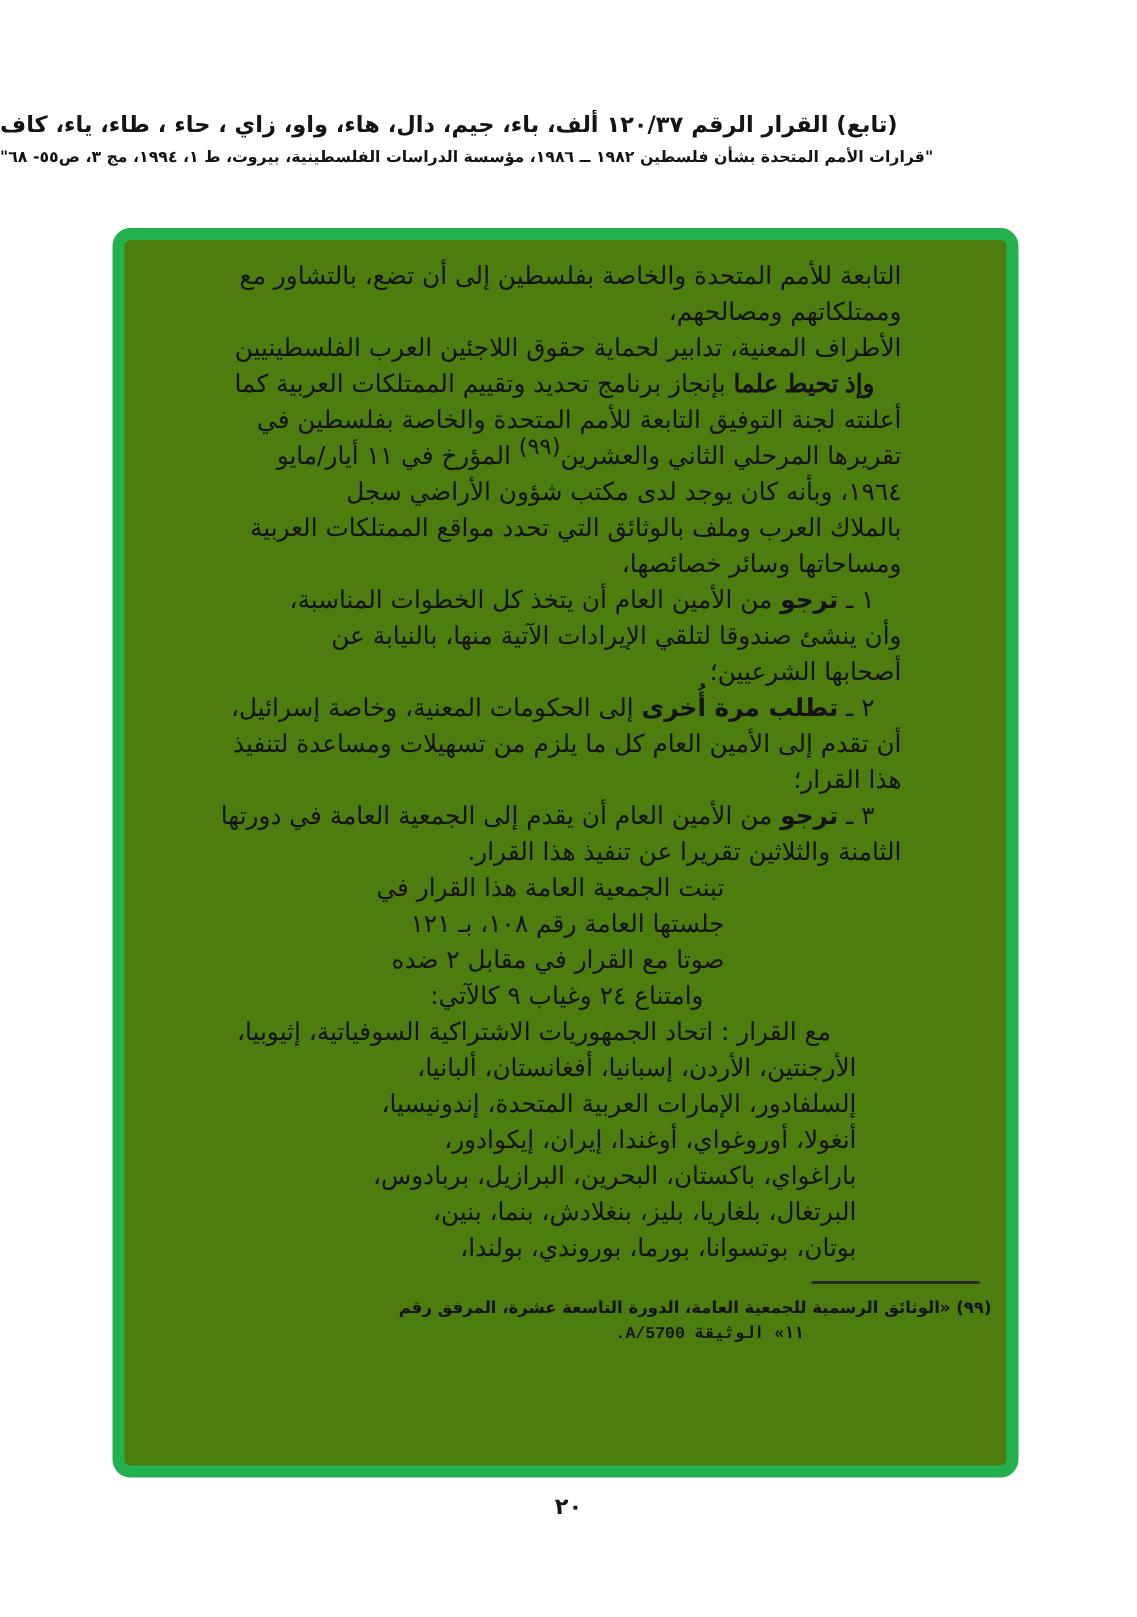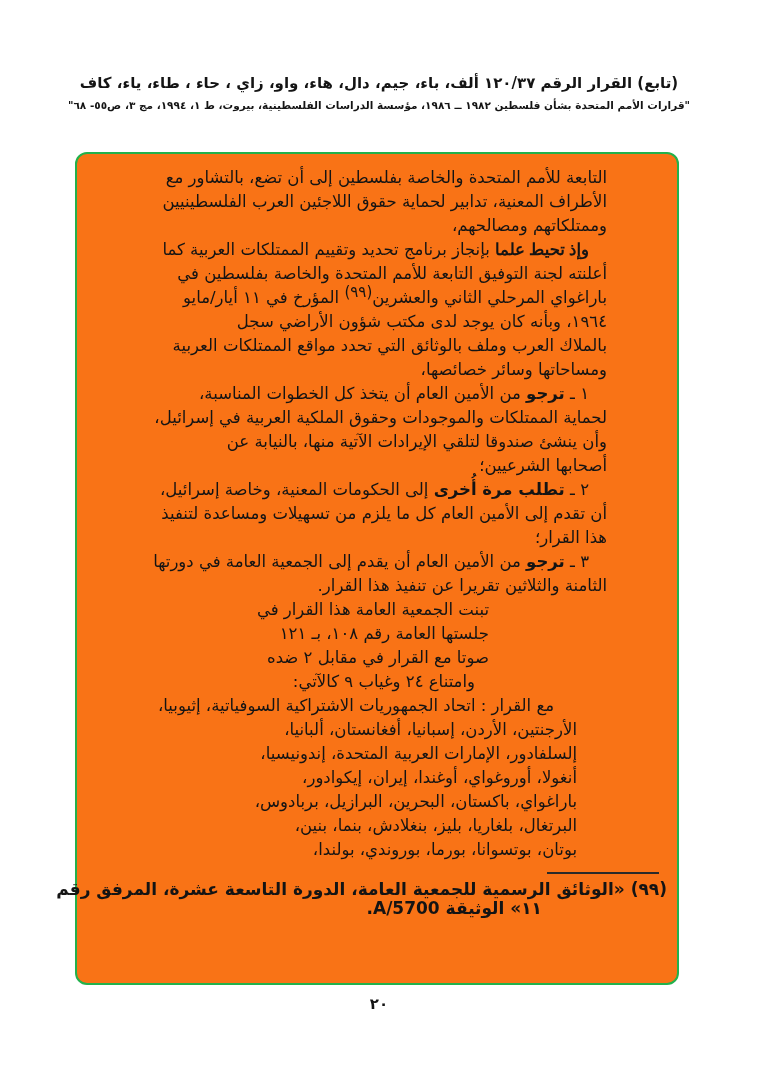--- a/index.html
+++ b/index.html
@@ -5,83 +5,82 @@
   html,body{margin:0;padding:0;background:#e8e8e8;}
   .page{
     position:relative;
     width:758px;height:1078px;
     background:#ffffff;
     overflow:hidden;
     font-family:"DejaVu Sans",sans-serif;
     color:#141414;
     margin:0 auto;
   }
-  .header{position:absolute;top:74px;left:0;width:758px;text-align:center;direction:rtl;}
+  .header{position:absolute;top:74px;left:0;width:758px;text-align:left;direction:rtl;}
   .header .h1{font-size:15px;font-weight:bold;letter-spacing:0;}
   .header .h2{font-size:10.5px;font-weight:bold;margin-top:7px;}
   .greenbox{
     position:absolute;left:75px;top:152px;width:604px;height:833px;
     box-sizing:border-box;
-    border:2px solid #a21caf;
+    border:8px solid #a21caf;
     border-radius:12px;
-    background:#f97316;
+    background:#4d7c0f;
   }
   .textcol{
     direction:rtl;
     text-align:right;
     padding:12px 70px 0 28px;
     font-size:16.5px;
     line-height:24px;
   }
   .line{height:24px;white-space:nowrap;}
   .line.indent{padding-right:18px;}
   .line sup{font-size:15px;line-height:0;}
   .adoption{margin-right:118px;}
   .adoption .line.last{padding-right:14px;}
   .vote .line{padding-right:30px;}
   .vote .line.first{padding-right:0;text-align:center;}
   .fnwrap{
     margin-top:10px;
     margin-right:-60px;
-    font-size:17px;
+    font-size:11px;
     font-weight:bold;
     line-height:19px;
   }
   .fndivider{width:112px;border-top:2px solid #2a2a2a;margin:0 8px 6px 0;}
   .fnline{white-space:nowrap;}
-  .fnline.l2{padding-right:125px;}
+  .fnline.l2{padding-right:125px;font-family:Liberation Mono, monospace;}
   .pagenum{
     position:absolute;top:995px;left:0;width:758px;
     text-align:center;font-size:15px;font-weight:bold;direction:rtl;
   }
 </style>
 </head>
 <body>
 
 <div class="page">
 
   <div class="header">
     <div class="h1">(تابع) القرار الرقم ١٢٠/٣٧ ألف، باء، جيم، دال، هاء، واو، زاي ، حاء ، طاء، ياء، كاف</div>
     <div class="h2">"قرارات الأمم المتحدة بشأن فلسطين ١٩٨٢ ــ ١٩٨٦، مؤسسة الدراسات الفلسطينية، بيروت، ط ١، ١٩٩٤، مج ٣، ص٥٥- ٦٨"</div>
   </div>
 
   <div class="greenbox" id="greenbox" style="border-color: rgb(34, 177, 76);">
     <div class="textcol">
       <div id="paragraphs">
           <div class="line"><span>التابعة للأمم المتحدة والخاصة بفلسطين إلى أن تضع، بالتشاور مع</span></div>
+          <div class="line"><span>وممتلكاتهم ومصالحهم،</span></div>
           <div class="line"><span>الأطراف المعنية، تدابير لحماية حقوق اللاجئين العرب الفلسطينيين</span></div>
-          <div class="line"><span>وممتلكاتهم ومصالحهم،</span></div>
           <div class="line indent"><span style="font-weight: bold; font-family: Liberation Serif, serif;">وإذ تحيط علما</span><span> بإنجاز برنامج تحديد وتقييم الممتلكات العربية كما</span></div>
           <div class="line"><span>أعلنته لجنة التوفيق التابعة للأمم المتحدة والخاصة بفلسطين في</span></div>
-          <div class="line"><span>باراغواي المرحلي الثاني والعشرين</span><sup>(٩٩)</sup><span> المؤرخ في ١١ أيار/مايو</span></div>
+          <div class="line"><span>تقريرها المرحلي الثاني والعشرين</span><sup>(٩٩)</sup><span> المؤرخ في ١١ أيار/مايو</span></div>
           <div class="line"><span>١٩٦٤، وبأنه كان يوجد لدى مكتب شؤون الأراضي سجل</span></div>
           <div class="line"><span>بالملاك العرب وملف بالوثائق التي تحدد مواقع الممتلكات العربية</span></div>
           <div class="line"><span>ومساحاتها وسائر خصائصها،</span></div>
           <div class="line indent"><span>١ ـ </span><span style="font-weight: bold;">ترجو</span><span> من الأمين العام أن يتخذ كل الخطوات المناسبة،</span></div>
-          <div class="line"><span>لحماية الممتلكات والموجودات وحقوق الملكية العربية في إسرائيل،</span></div>
           <div class="line"><span>وأن ينشئ صندوقا لتلقي الإيرادات الآتية منها، بالنيابة عن</span></div>
           <div class="line"><span>أصحابها الشرعيين؛</span></div>
           <div class="line indent"><span>٢ ـ </span><span style="font-weight: bold;">تطلب مرة أُخرى</span><span> إلى الحكومات المعنية، وخاصة إسرائيل،</span></div>
           <div class="line"><span>أن تقدم إلى الأمين العام كل ما يلزم من تسهيلات ومساعدة لتنفيذ</span></div>
           <div class="line"><span>هذا القرار؛</span></div>
           <div class="line indent"><span>٣ ـ </span><span style="font-weight: bold;">ترجو</span><span> من الأمين العام أن يقدم إلى الجمعية العامة في دورتها</span></div>
           <div class="line"><span>الثامنة والثلاثين تقريرا عن تنفيذ هذا القرار.</span></div>
         </div>
       <div id="adoption" class="adoption">
           <div class="line">تبنت الجمعية العامة هذا القرار في</div>

